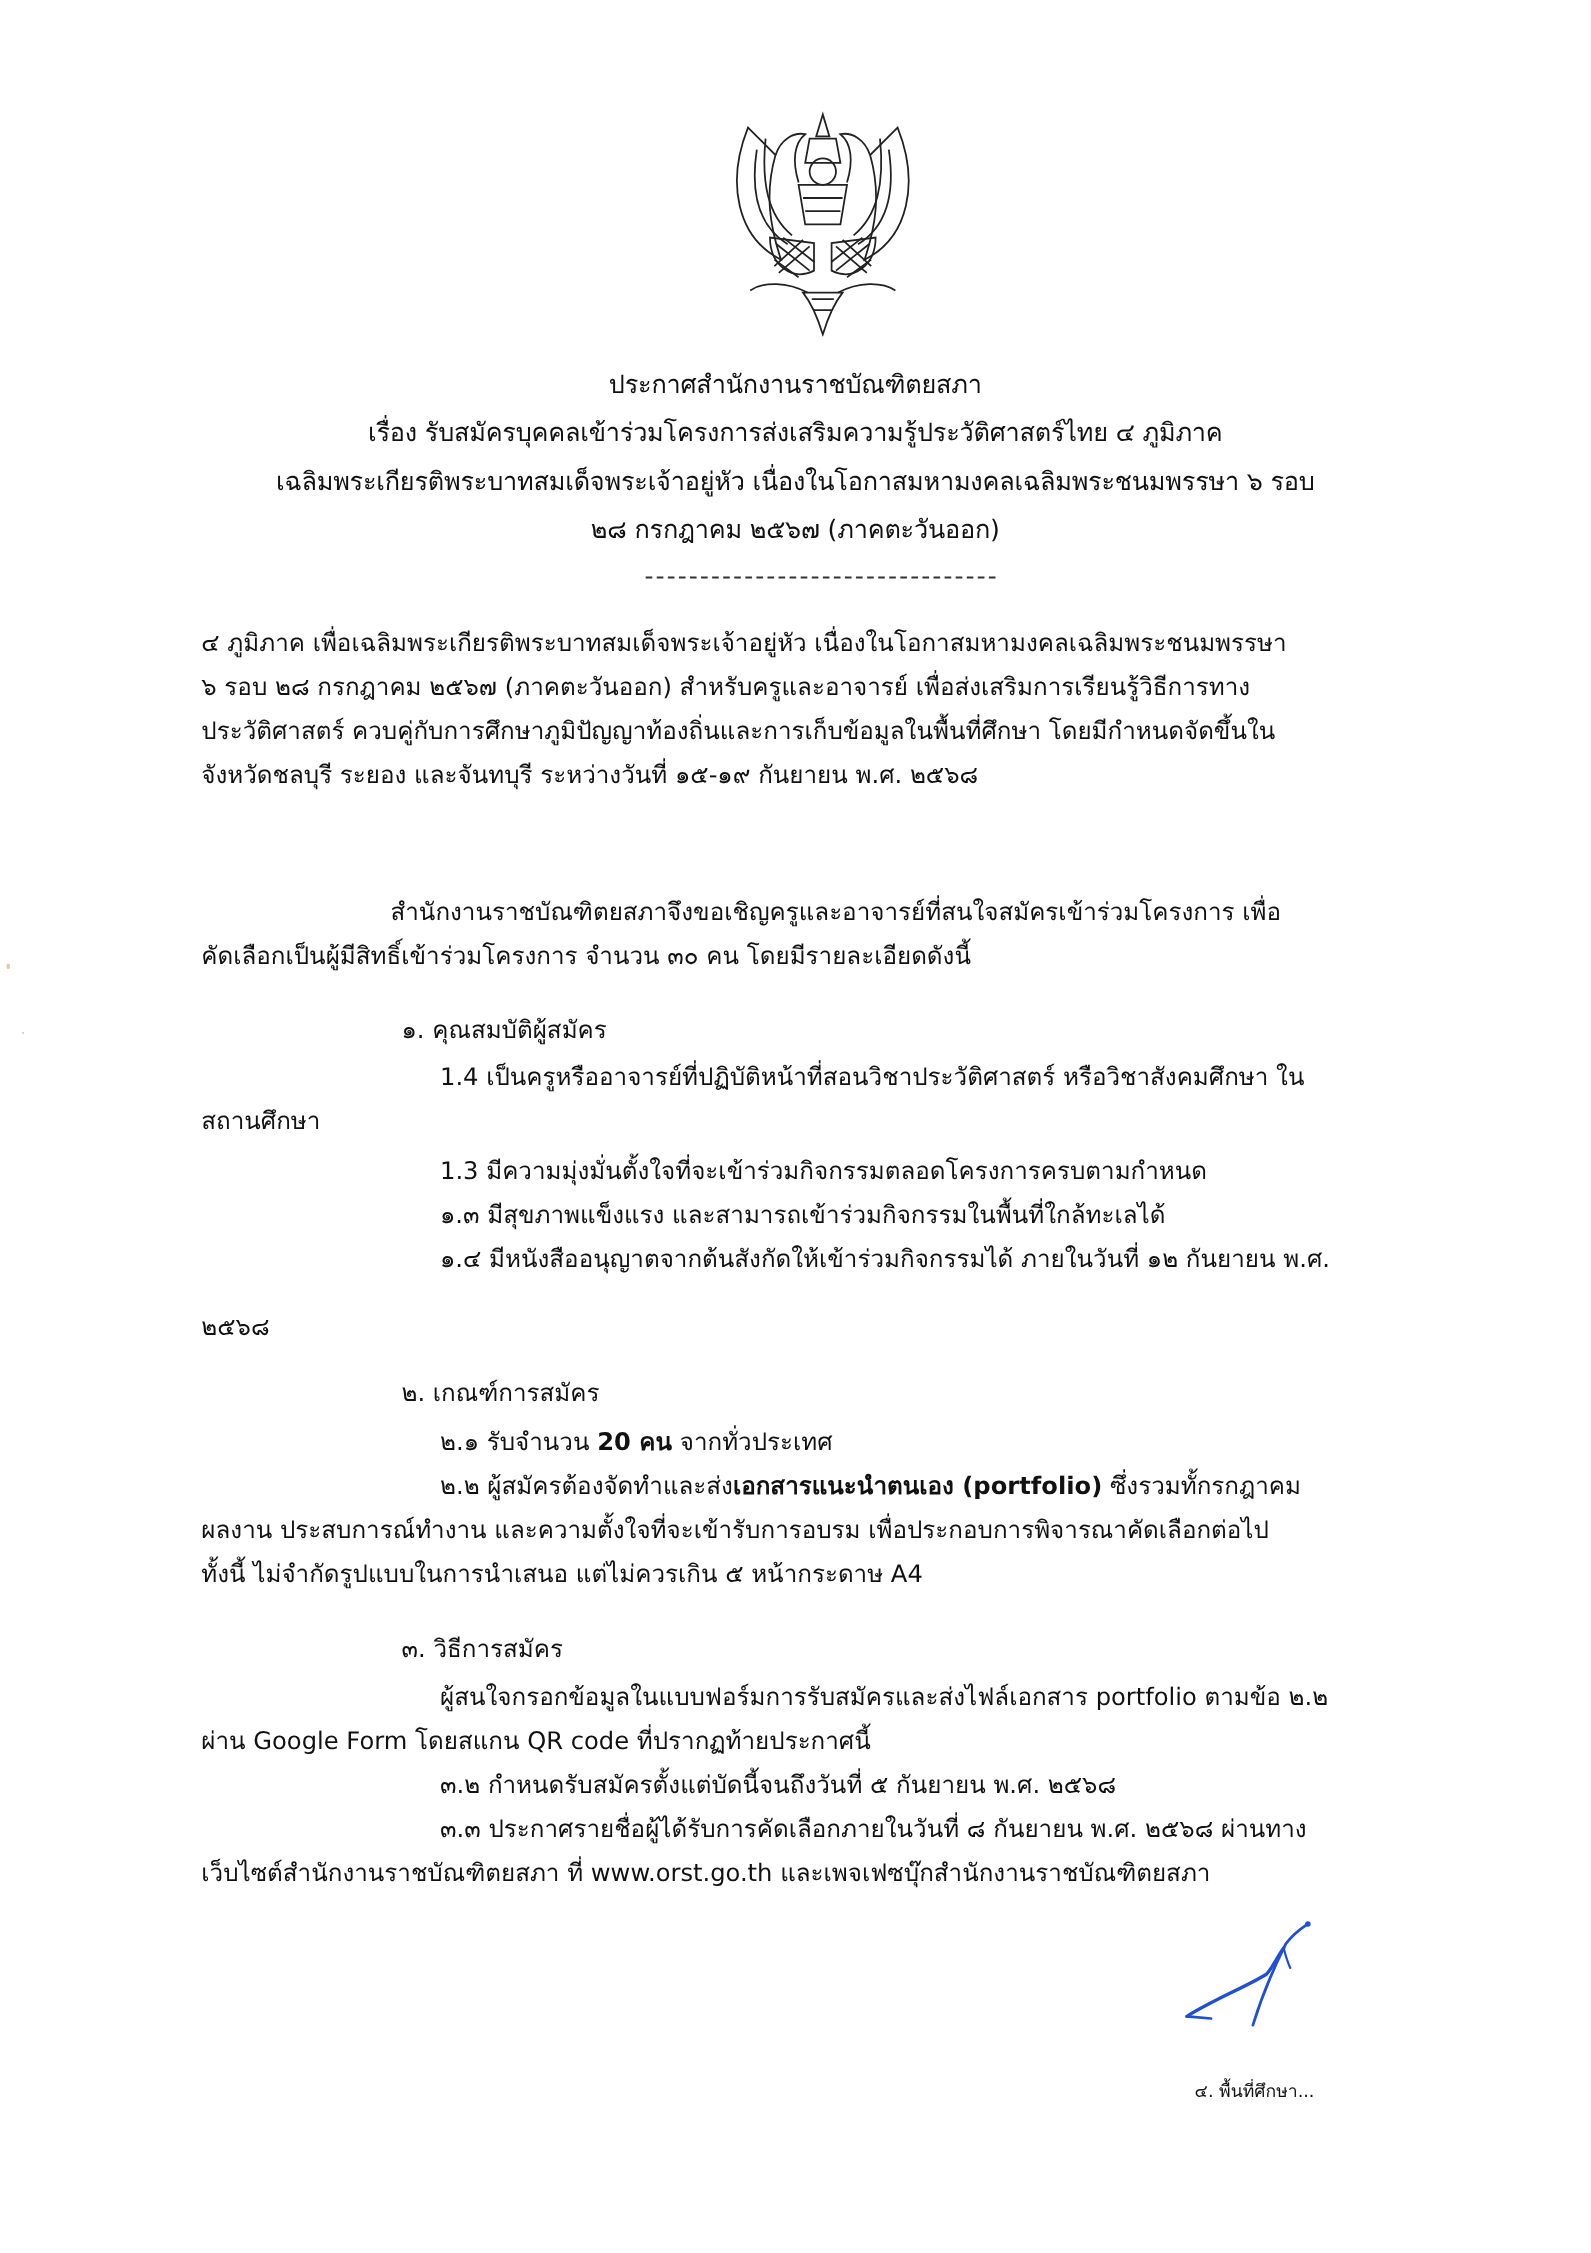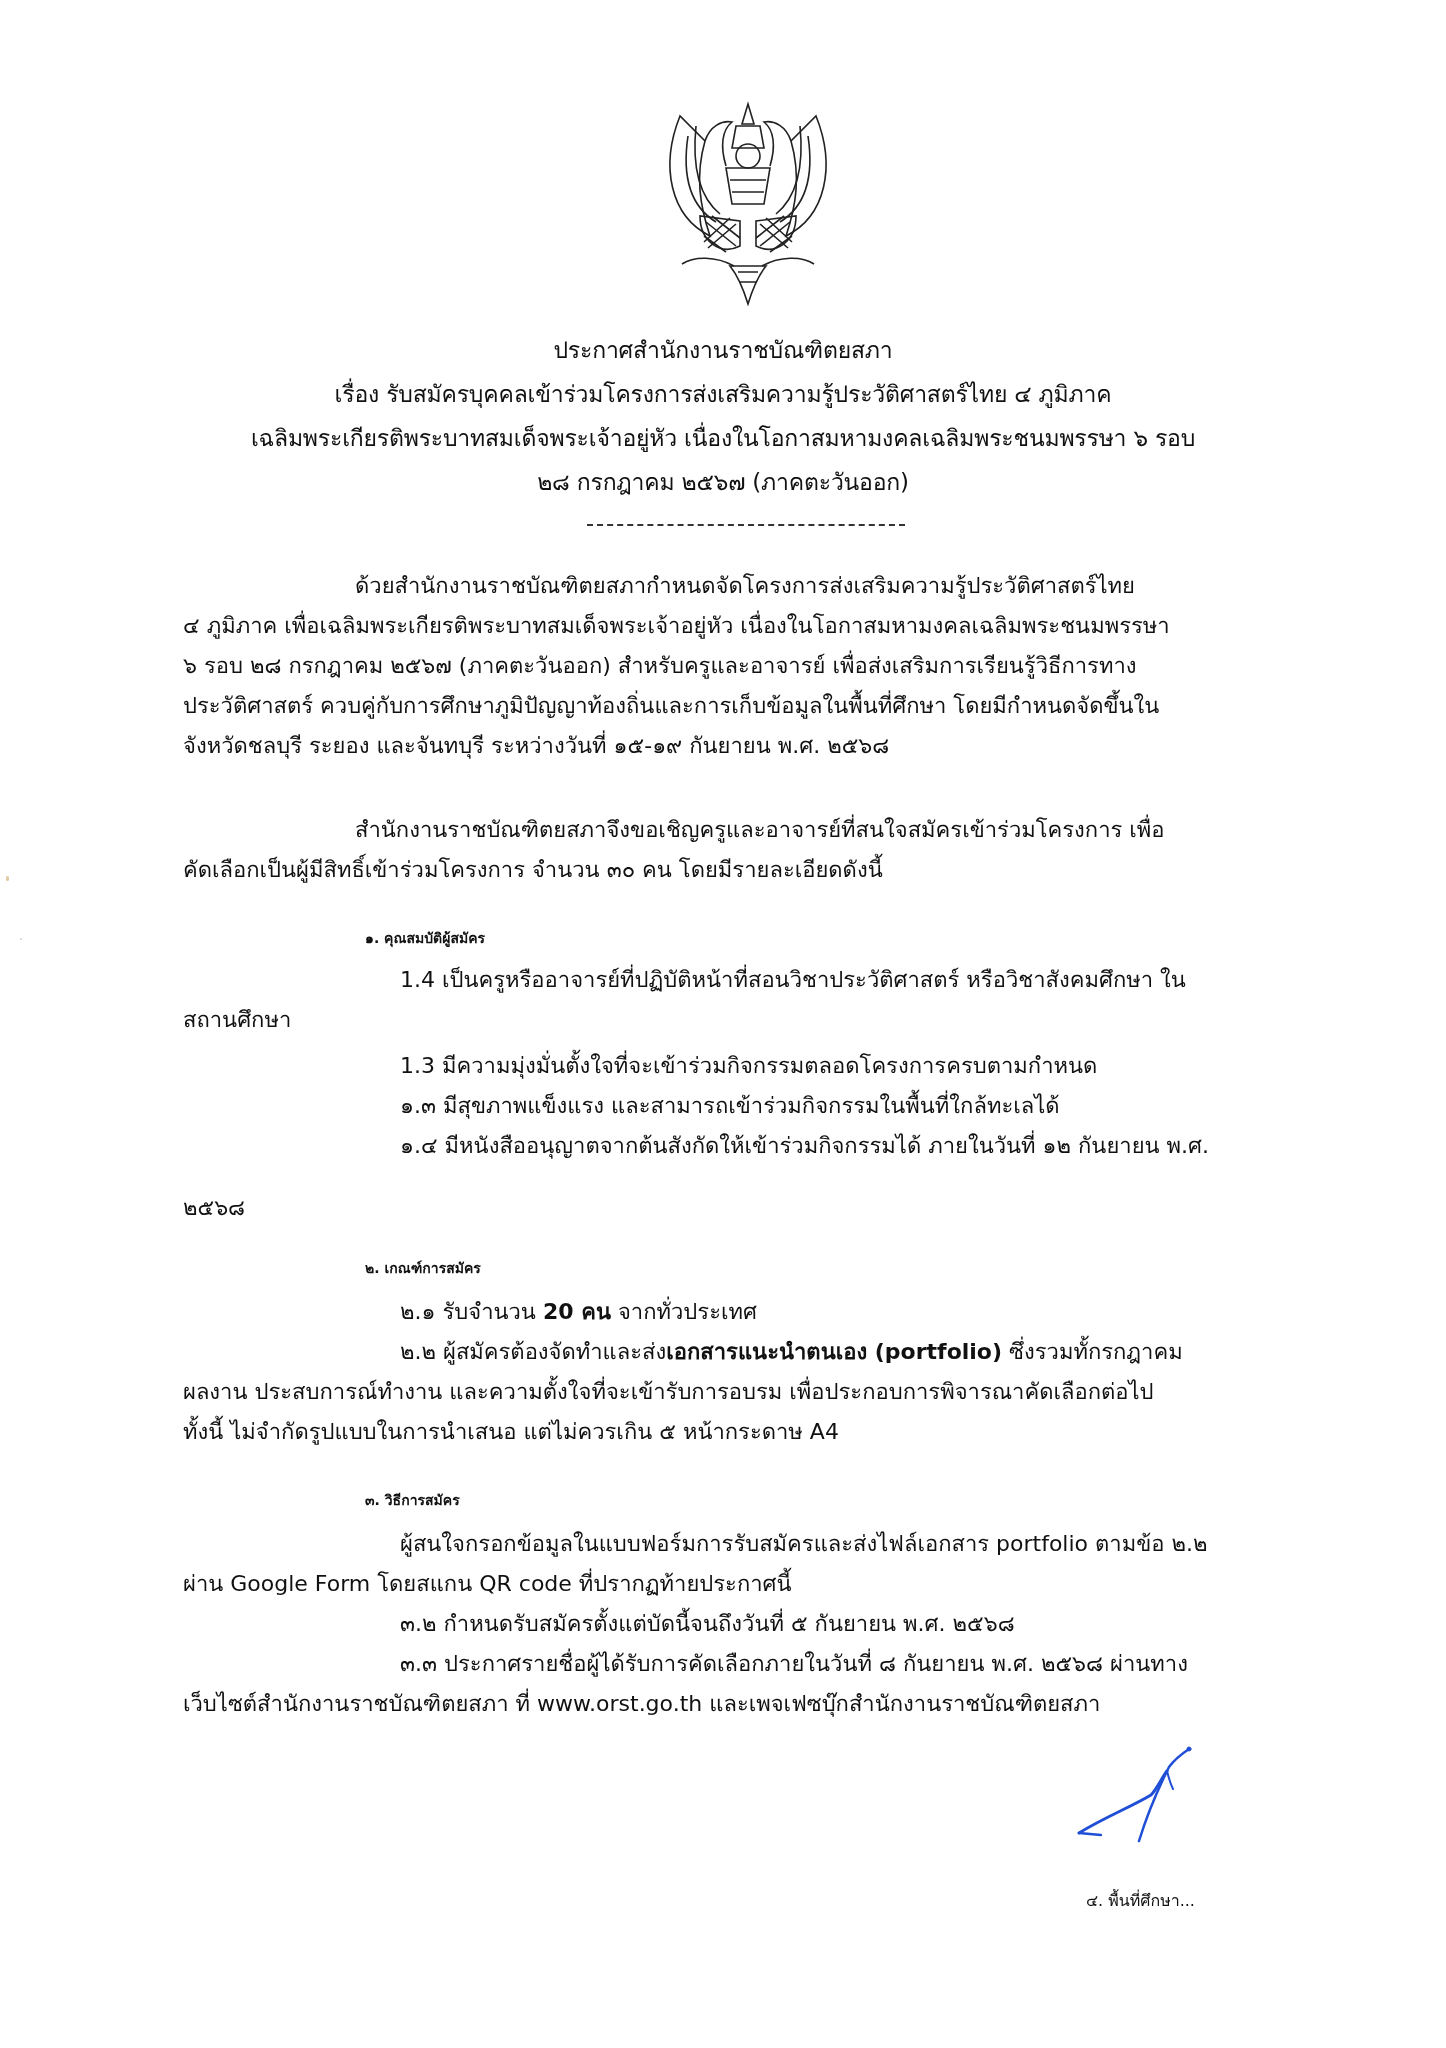--- a/index.html
+++ b/index.html
@@ -15,21 +15,21 @@
     .header { position: absolute; left: 150px; width: 1146px; top: 328px; text-align: center; }
     .header .hl { font-size: 23px; line-height: 44px; white-space: nowrap; letter-spacing: -0.2px; }
     .separator {
       position: absolute; left: 587px; top: 524px; width: 318px; height: 0;
       border-top: 2px dashed #333;
     }
 
     .para { position: absolute; left: 183px; width: 1127px; font-size: 22px; line-height: 40px; }
     .para .line { white-space: nowrap; display: block; }
     .indent1 { padding-left: 172px; }
-    .heading { position: absolute; left: 365px; font-size: 14px; font-weight: bold; line-height: 40px; white-space: nowrap; }
+    .heading { position: absolute; left: 365px; font-size: 22px; font-weight: normal; line-height: 40px; white-space: nowrap; }
     .item { padding-left: 217px; }
     b.inline { font-weight: bold; }
 
     .signature { position: absolute; left: 1075px; top: 1745px; width: 122px; height: 100px; }
     .footer-next { position: absolute; left: 1086px; top: 1888px; font-size: 16px; white-space: nowrap; }
 
     .margin-speck { position: absolute; width: 3px; height: 5px; background: #e4c9a4; border-radius: 2px; }
   </style>
 </head>
 <body>
@@ -71,21 +71,20 @@
 
   <div class="header">
     <div class="hl">ประกาศสำนักงานราชบัณฑิตยสภา</div>
     <div class="hl">เรื่อง รับสมัครบุคคลเข้าร่วมโครงการส่งเสริมความรู้ประวัติศาสตร์ไทย ๔ ภูมิภาค</div>
     <div class="hl">เฉลิมพระเกียรติพระบาทสมเด็จพระเจ้าอยู่หัว เนื่องในโอกาสมหามงคลเฉลิมพระชนมพรรษา ๖ รอบ</div>
     <div class="hl">๒๘ กรกฎาคม ๒๕๖๗ (ภาคตะวันออก)</div>
   </div>
   <div class="separator"></div>
 
   <div class="para" style="top:566px;">
-    <span class="line indent1">ด้วยสำนักงานราชบัณฑิตยสภากำหนดจัดโครงการส่งเสริมความรู้ประวัติศาสตร์ไทย</span>
     <span class="line">๔ ภูมิภาค เพื่อเฉลิมพระเกียรติพระบาทสมเด็จพระเจ้าอยู่หัว เนื่องในโอกาสมหามงคลเฉลิมพระชนมพรรษา</span>
     <span class="line">๖ รอบ ๒๘ กรกฎาคม ๒๕๖๗ (ภาคตะวันออก) สำหรับครูและอาจารย์ เพื่อส่งเสริมการเรียนรู้วิธีการทาง</span>
     <span class="line">ประวัติศาสตร์ ควบคู่กับการศึกษาภูมิปัญญาท้องถิ่นและการเก็บข้อมูลในพื้นที่ศึกษา โดยมีกำหนดจัดขึ้นใน</span>
     <span class="line">จังหวัดชลบุรี ระยอง และจันทบุรี ระหว่างวันที่ ๑๕-๑๙ กันยายน พ.ศ. ๒๕๖๘</span>
   </div>
 
   <div class="para" style="top:810px;">
     <span class="line indent1">สำนักงานราชบัณฑิตยสภาจึงขอเชิญครูและอาจารย์ที่สนใจสมัครเข้าร่วมโครงการ เพื่อ</span>
     <span class="line">คัดเลือกเป็นผู้มีสิทธิ์เข้าร่วมโครงการ จำนวน ๓๐ คน โดยมีรายละเอียดดังนี้</span>
   </div>

